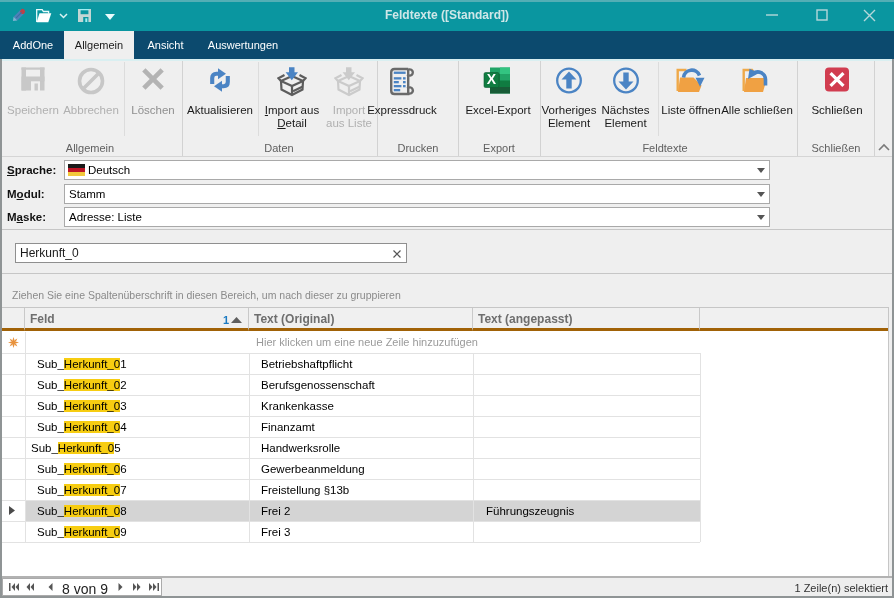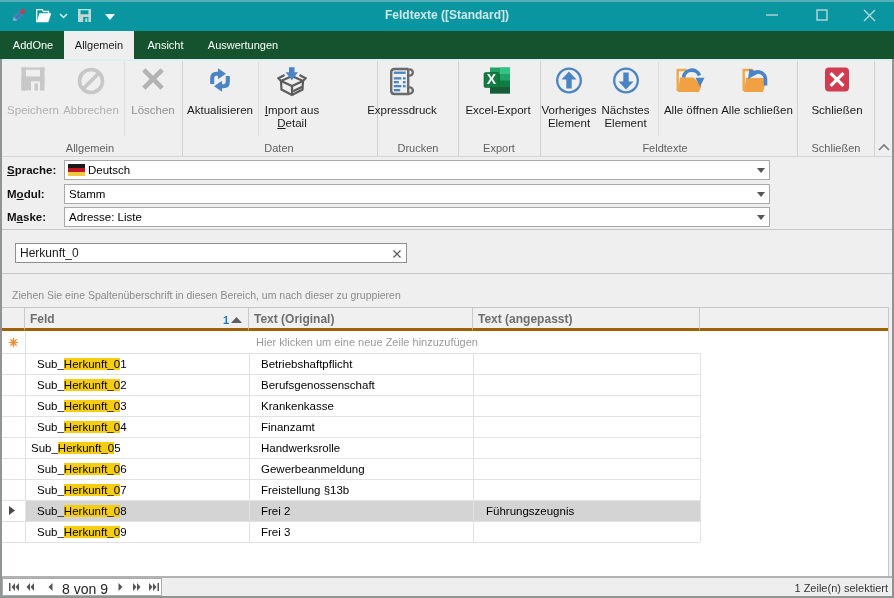--- a/index.html
+++ b/index.html
@@ -6,21 +6,21 @@
 html,body { width:894px; height:598px; overflow:hidden; }
 body { font-family:"Liberation Sans", sans-serif; font-size:12px; color:#1a1a1a; }
 #win { position:absolute; left:0; top:0; width:894px; height:598px; background:#efefef;
   border-left:2px solid #8f9495; border-right:2px solid #8f9495; border-bottom:2px solid #8f9495; }
 .abs { position:absolute; }
 
 #titlebar { position:absolute; left:-2px; top:0; width:894px; height:31px; background:#0a96a0; }
 #titlebar .topline { position:absolute; left:0; top:0; width:894px; height:2px; background:#53aeb5; }
 #title { position:absolute; left:0; top:8px; width:894px; text-align:center; color:#cfe7e8; font-weight:bold; font-size:12px; }
 
-#tabbar { position:absolute; left:-2px; top:31px; width:894px; height:28px; background:#14532d; }
+#tabbar { position:absolute; left:-2px; top:31px; width:894px; height:28px; background:#0c4a6e; }
 .tab { position:absolute; top:0; height:28px; color:#fff; font-size:11px; text-align:center; line-height:28px; }
 .tab.sel { background:#efefef; color:#1a1a1a; }
 
 #ribbon { position:absolute; left:0; top:59px; width:890px; height:98px; background:#efefef; border-bottom:1px solid #d5d5d5; }
 #ribbon .cyantop { position:absolute; left:0; top:0; width:890px; height:2px; background:#d9eff1; }
 .rbtn { position:absolute; top:0; height:96px; text-align:center; }
 .rbtn .ic { position:absolute; top:8px; left:50%; transform:translateX(-50%); }
 .rbtn .lbl { position:absolute; top:45px; left:50%; transform:translateX(-50%); font-size:11.5px; line-height:12.5px; color:#1a1a1a; white-space:nowrap; }
 .rbtn.dis .lbl { color:#b0b0b0; }
 .gsep { position:absolute; top:2px; width:1px; height:95px; background:#d2d2d2; }
@@ -148,20 +148,34 @@
           <path d="M4 14 L15 19 L26 14"></path>
           <path d="M15 19 L15 27.5"></path>
           <path d="M4 14 L14 9.5 M26 14 L16 9.5"></path>
           <path d="M4 14 L1.5 11.2 L7.5 8 M26 14 L28.5 11.2 L22.5 8"></path>
           <path d="M16 24.2 L25.3 19.7"></path>
         </g>
         <path fill="#4b84c4" d="M12 0.3 h5.5 v5 h3.5 l-6.2 8 -6.2 -8 h3.4z"></path>
       </svg>
       <span class="lbl"><u>I</u>mport aus<br><u>D</u>etail</span>
     </div>
+    <div class="rbtn dis" style="left:320px; width:54px;">
+      <svg class="ic" width="30" height="30" viewBox="0 0 30 30">
+        <g stroke="#cbcbcb" stroke-width="2.2" fill="none">
+          <path d="M4 14 L4.5 22.5 L15 28 L25.5 22.5 L26 14"></path>
+          <path d="M4 14 L15 19 L26 14"></path>
+          <path d="M15 19 L15 27.5"></path>
+          <path d="M4 14 L14 9.5 M26 14 L16 9.5"></path>
+          <path d="M4 14 L1.5 11.2 L7.5 8 M26 14 L28.5 11.2 L22.5 8"></path>
+          <path d="M16 24.2 L25.3 19.7"></path>
+        </g>
+        <path fill="#cbcbcb" d="M12 0.3 h5.5 v5 h3.5 l-6.2 8 -6.2 -8 h3.4z"></path>
+      </svg>
+      <span class="lbl">Import<br>aus Liste</span>
+    </div>
     <div class="gsep" style="left:375px;"></div>
 
     <div class="rbtn" style="left:363px; width:74px;">
       <svg class="ic" width="26" height="29" viewBox="0 0 26 29">
         <g stroke="#6a6a6a" stroke-width="2.4" fill="none">
           <path d="M19.2 2 H5.5 Q2.2 2 2.2 5.3 V23.7 Q2.2 27 5.5 27 H19.2 V2"></path>
           <path d="M19.2 2.4 H20.8 A3.1 3.1 0 1 1 18.4 7.5"></path>
           <path d="M19.2 26.6 H20.8 A3.1 3.1 0 1 0 18.4 21.5"></path>
         </g>
         <g fill="#4b84c4">
@@ -209,21 +223,21 @@
       <span class="lbl">Nächstes<br>Element</span>
     </div>
     <div class="bsep" style="left:656px;"></div>
     <div class="rbtn" style="left:660px; width:58px;">
       <svg class="ic" width="31" height="26" viewBox="0 0 31 26">
         <path fill="none" stroke="#efa949" stroke-width="2.4" d="M2.2 24 V3 H11"></path>
         <path fill="#f0a143" d="M4.5 10.5 H18 L26 18.5 23.5 25 H2.5z"></path>
         <path fill="none" stroke="#4b84c4" stroke-width="3.6" d="M8 10.5 A8.3 8.3 0 0 1 24 8.5"></path>
         <path fill="#4b84c4" d="M20 10.8 H29 L24.5 19.8z"></path>
       </svg>
-      <span class="lbl">Alle öffnen</span>
+      <span class="lbl">Liste öffnen</span>
     </div>
     <div class="rbtn" style="left:716px; width:78px;">
       <svg class="ic" width="31" height="26" viewBox="0 0 31 26">
         <path fill="none" stroke="#efa949" stroke-width="2.4" d="M2.2 24 V3 H10.5 L12.5 5.8 H15.5"></path>
         <path fill="#f0a143" d="M4.5 11 H25.5 L21.5 25 H2.5z"></path>
         <path fill="none" stroke="#4b84c4" stroke-width="3.6" d="M24 18.5 V12.5 A7.6 7.6 0 0 0 11.5 6.8"></path>
         <path fill="#4b84c4" d="M8 1.8 17.5 6 6.5 12z"></path>
       </svg>
       <span class="lbl">Alle schließen</span>
     </div>

